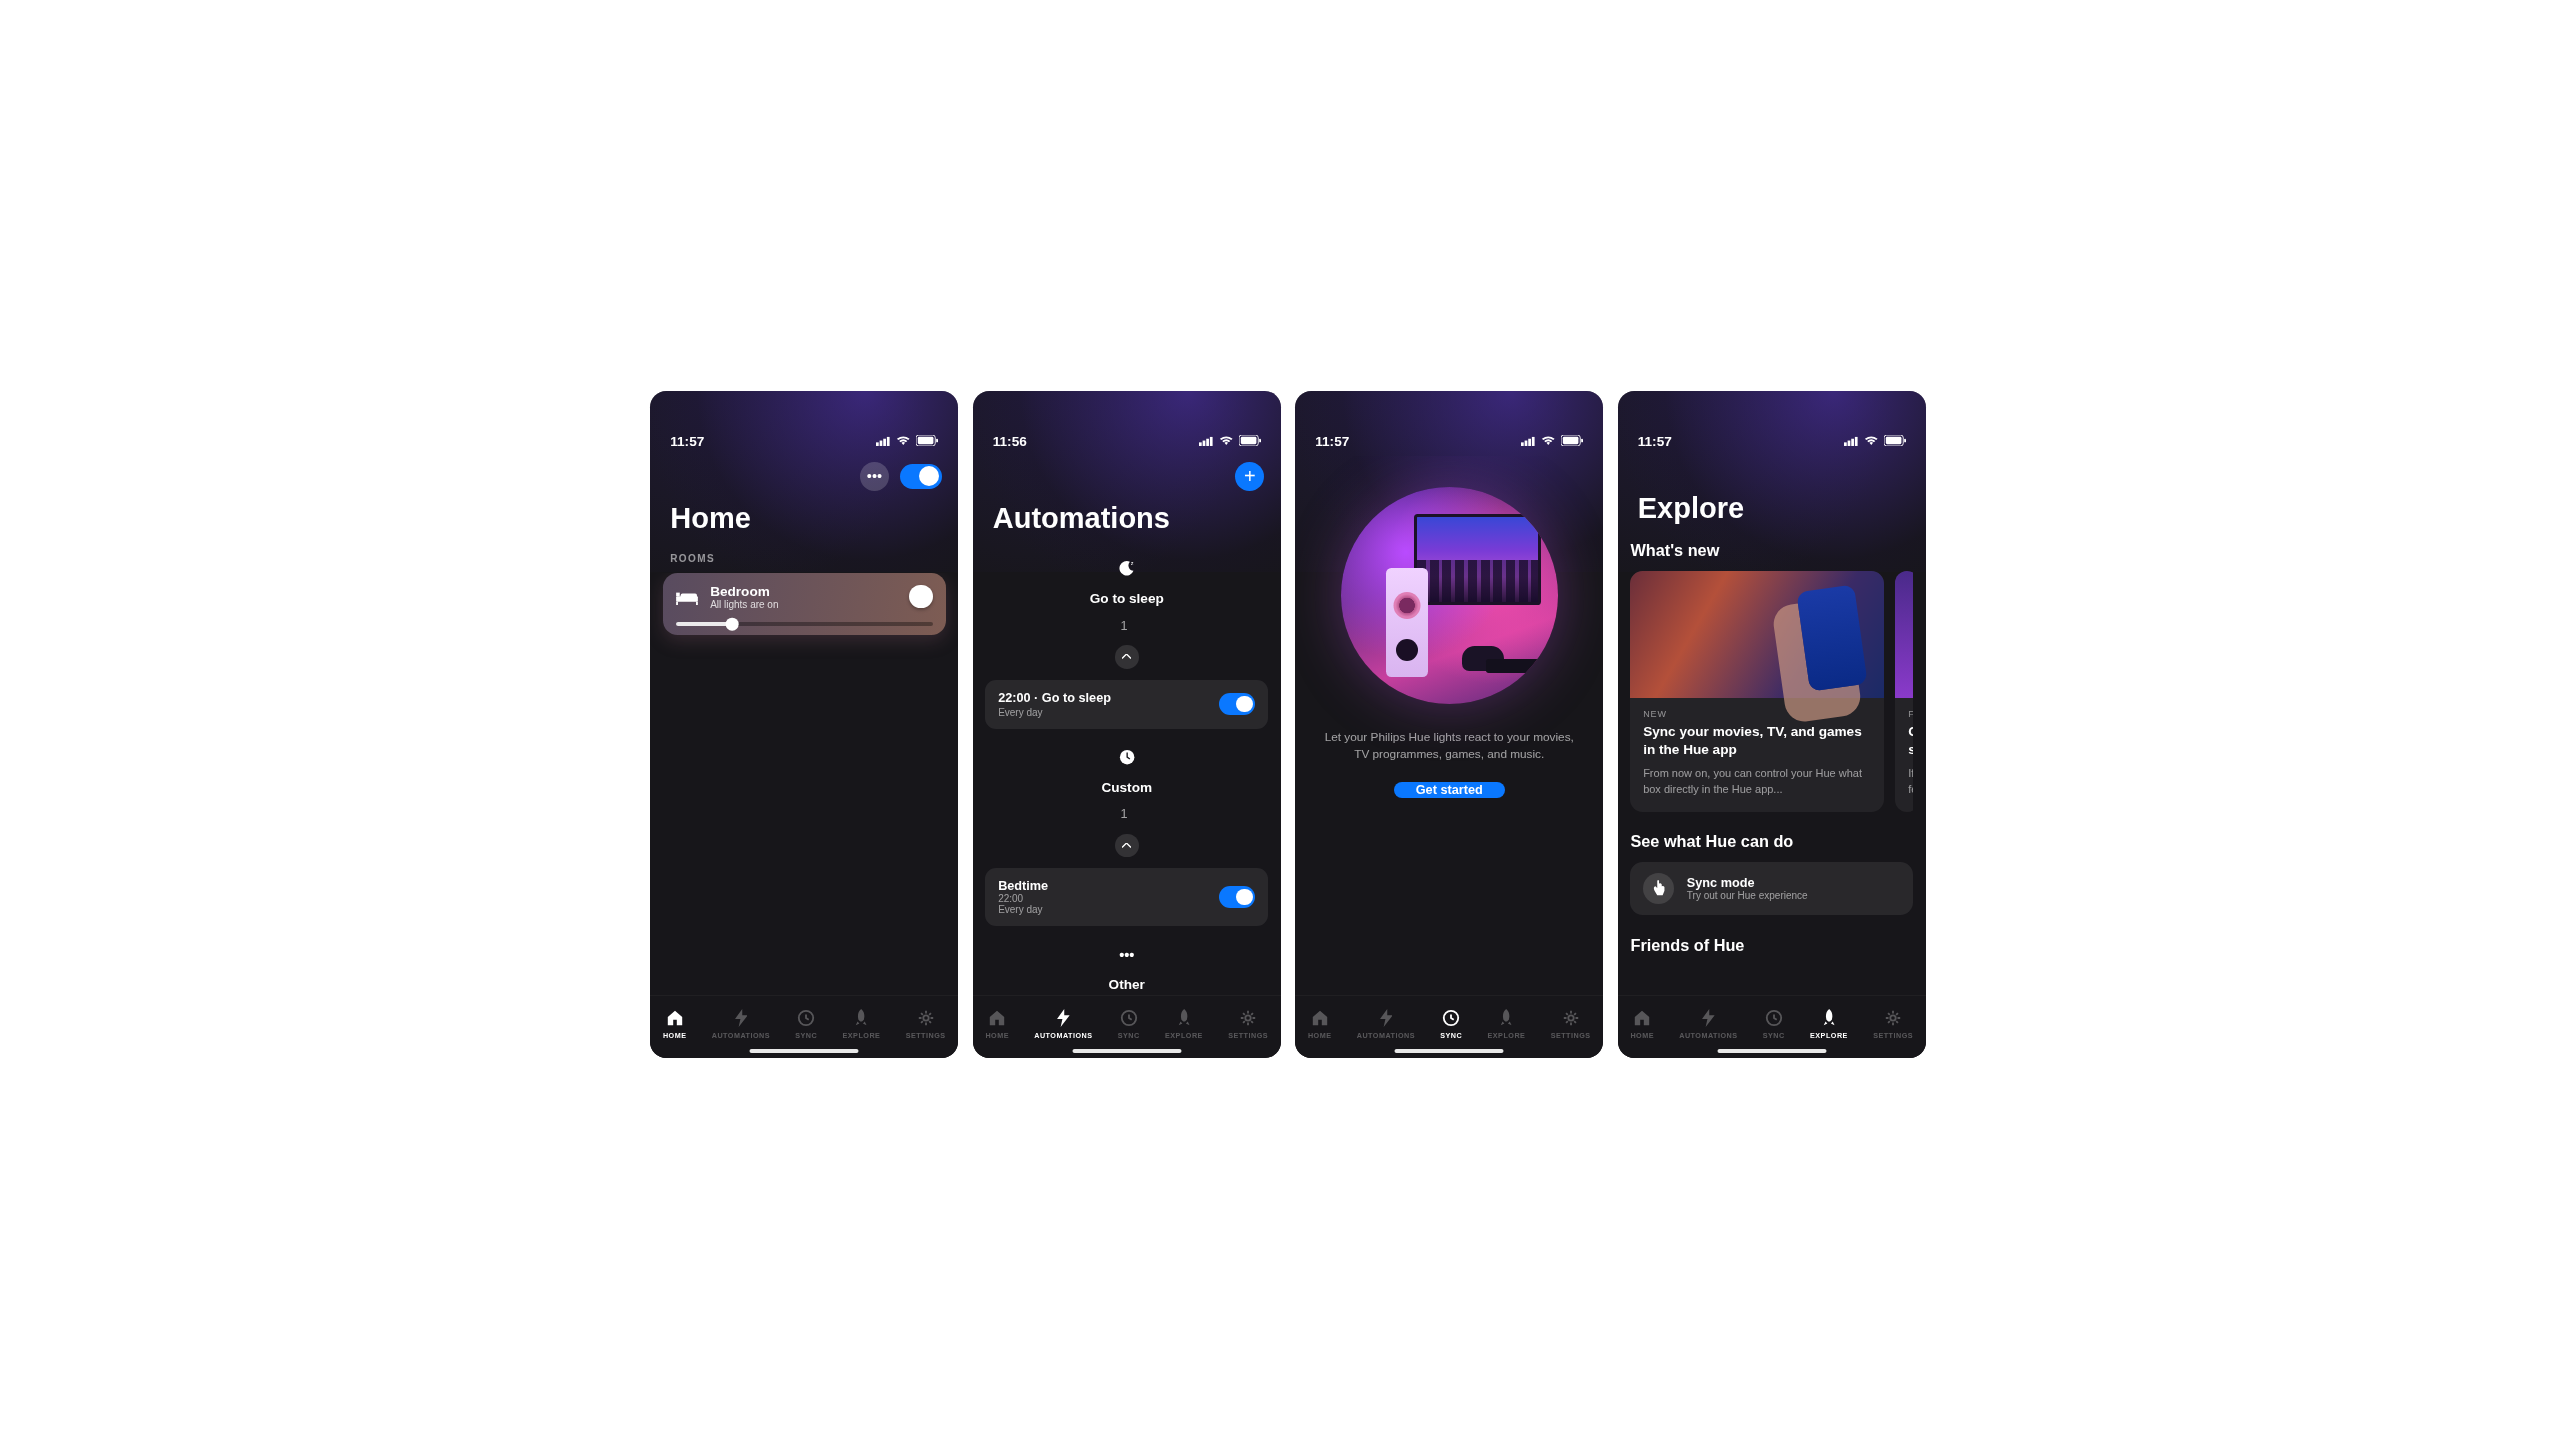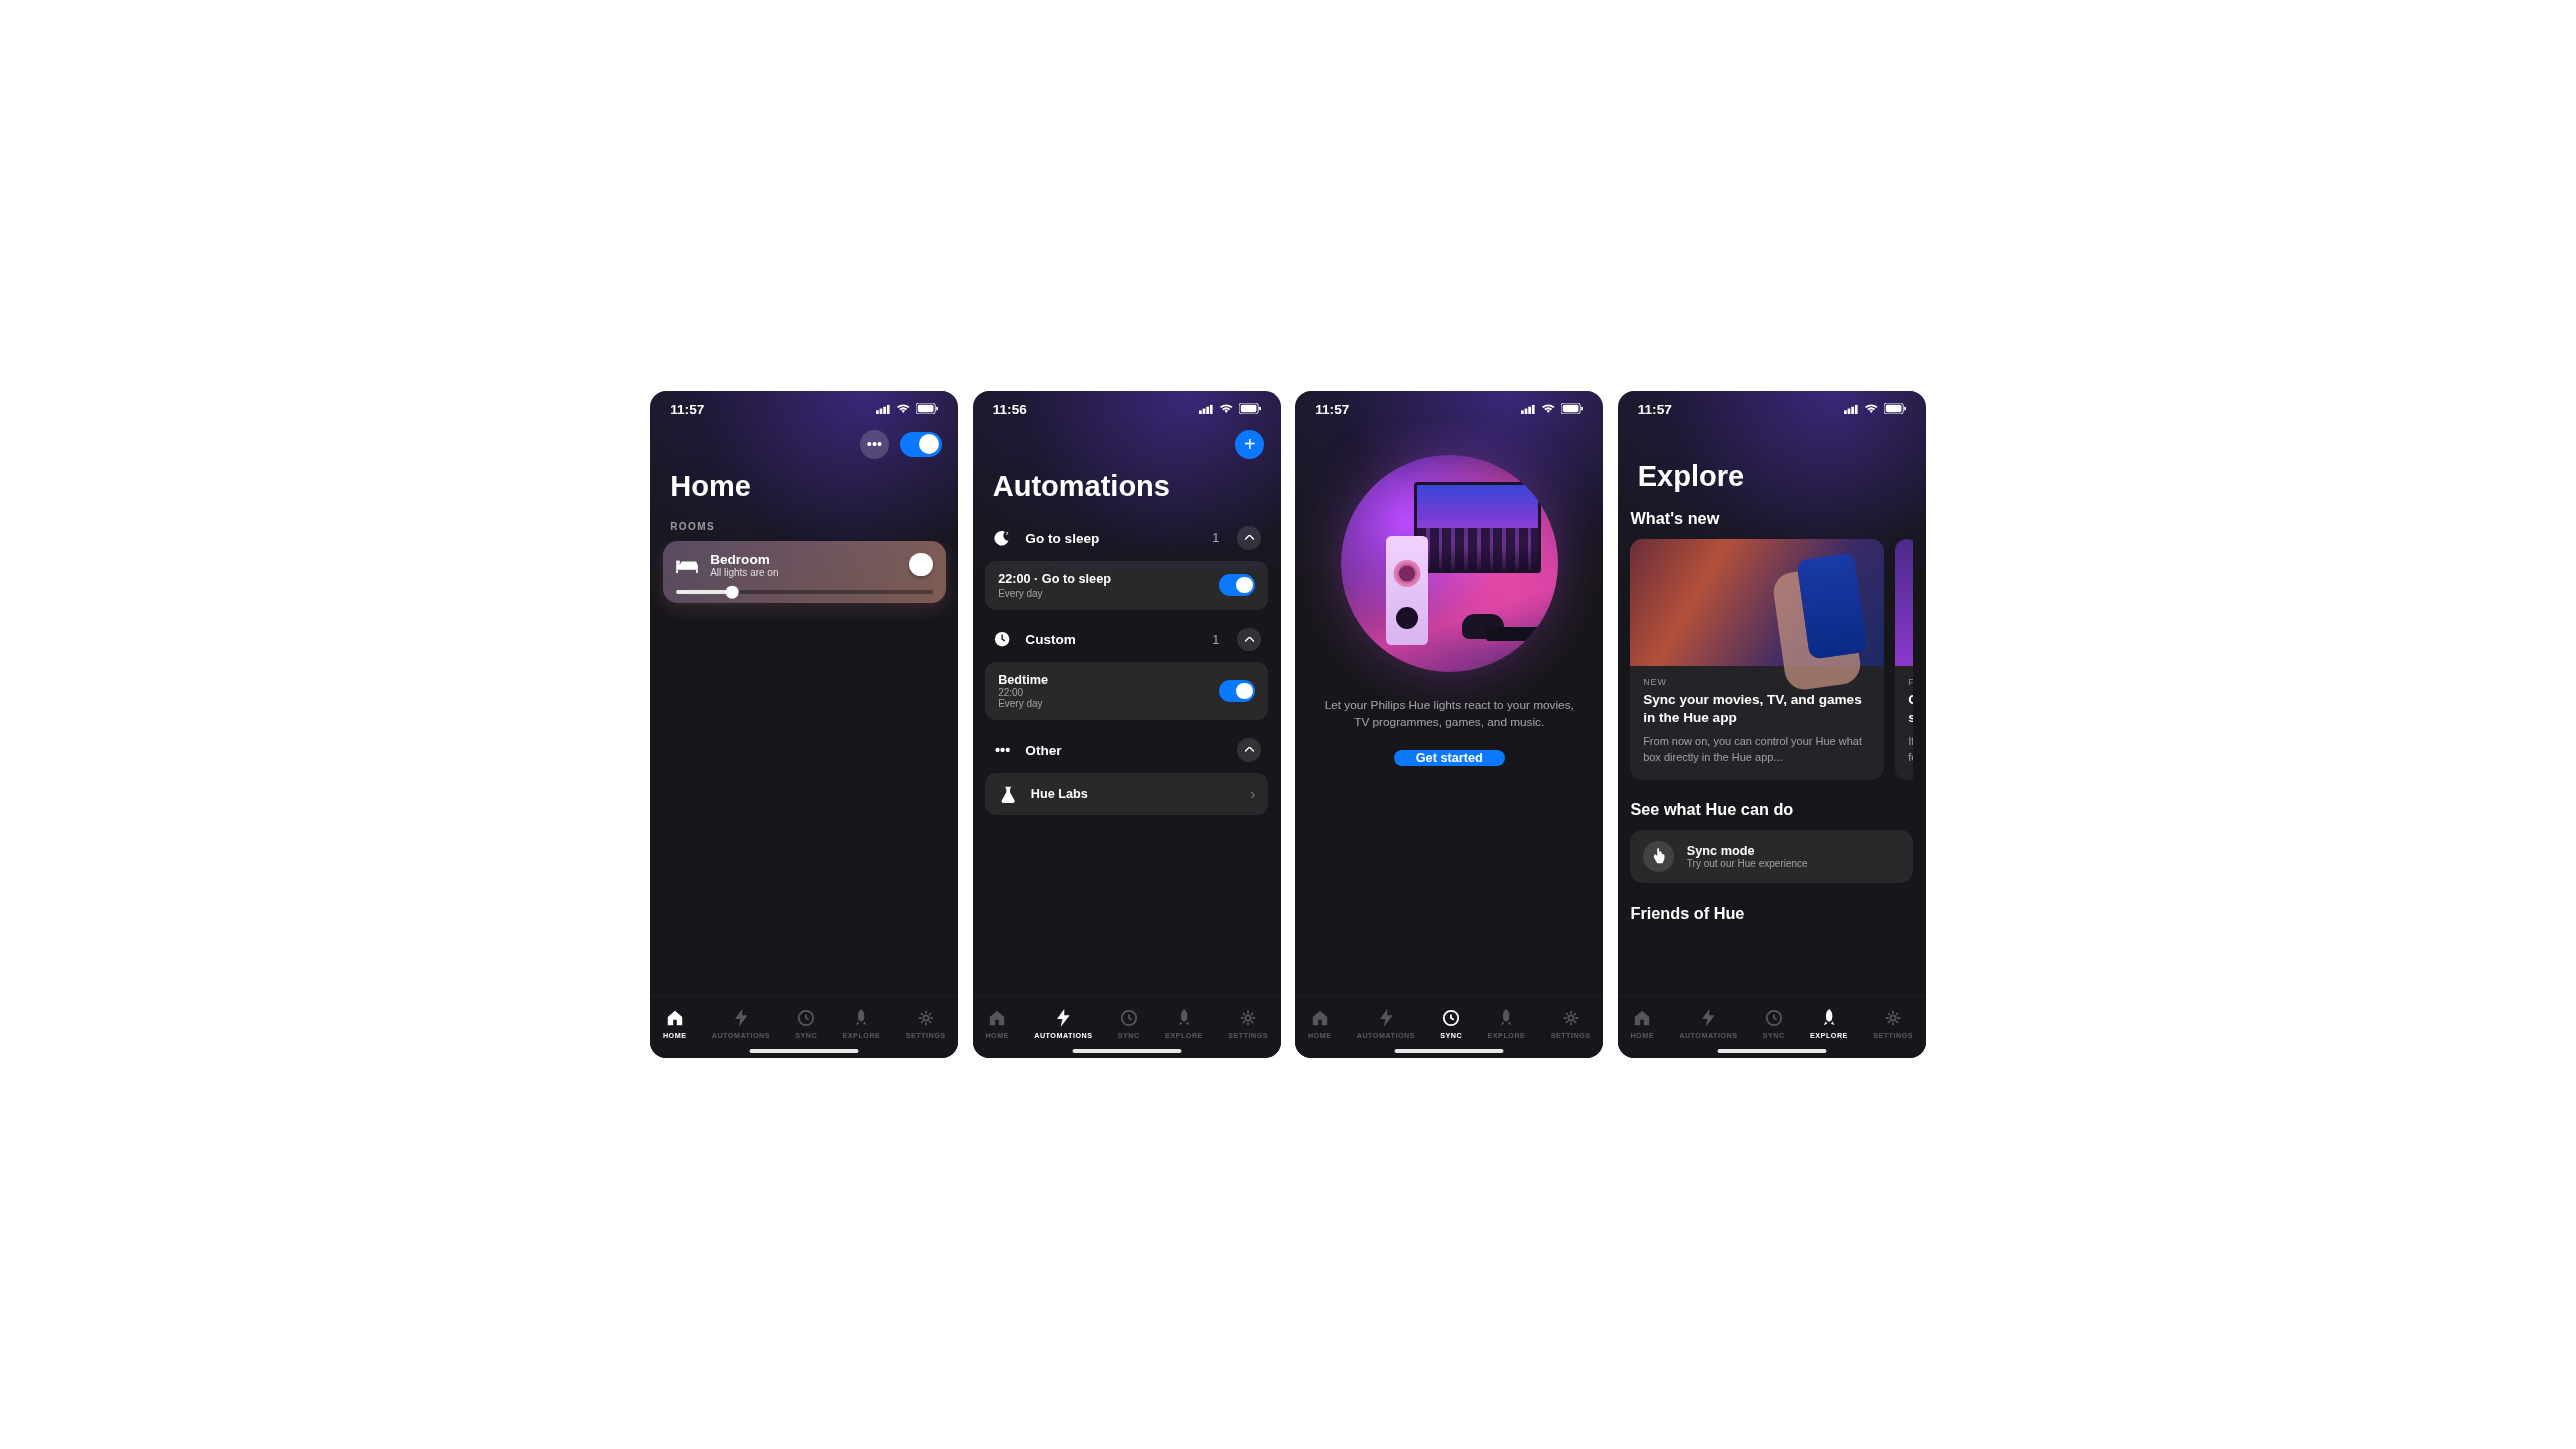--- a/index.html
+++ b/index.html
@@ -40,20 +40,21 @@
   .phone > * { position: relative; z-index: 1; }
 
   
   .status-bar {
     display: flex;
     justify-content: space-between;
     align-items: center;
     padding: 11px 20px 7.2px;
     font-size: 13.6px;
     font-weight: 600;
+    margin-top: 32px;
   }
   .status-icons { display: flex; gap: 5.4px; align-items: center; }
 
   
   .header-row {
     display: flex;
     justify-content: flex-end;
     gap: 11px;
     padding: 5.4px 16.3px 11px;
     align-items: center;
@@ -148,20 +149,21 @@
     width: 12.7px; height: 12.7px; border-radius: 50%;
     background: #fff;
   }
 
   
   .group-header {
     display: flex;
     align-items: center;
     gap: 12.7px;
     padding: 11px 7.2px;
+    flex-direction: column;
   }
   .gh-icon {
     width: 20px; height: 20px;
     display: flex; align-items: center; justify-content: center;
     color: #fff;
   }
   .gh-label { flex: 1; font-weight: 600; font-size: 13.6px; }
   .gh-count { color: rgba(255,255,255,0.6); font-size: 12.7px; margin-right: 5.4px; }
   .chevron-circle {
     width: 23.5px; height: 23.5px; border-radius: 50%;

